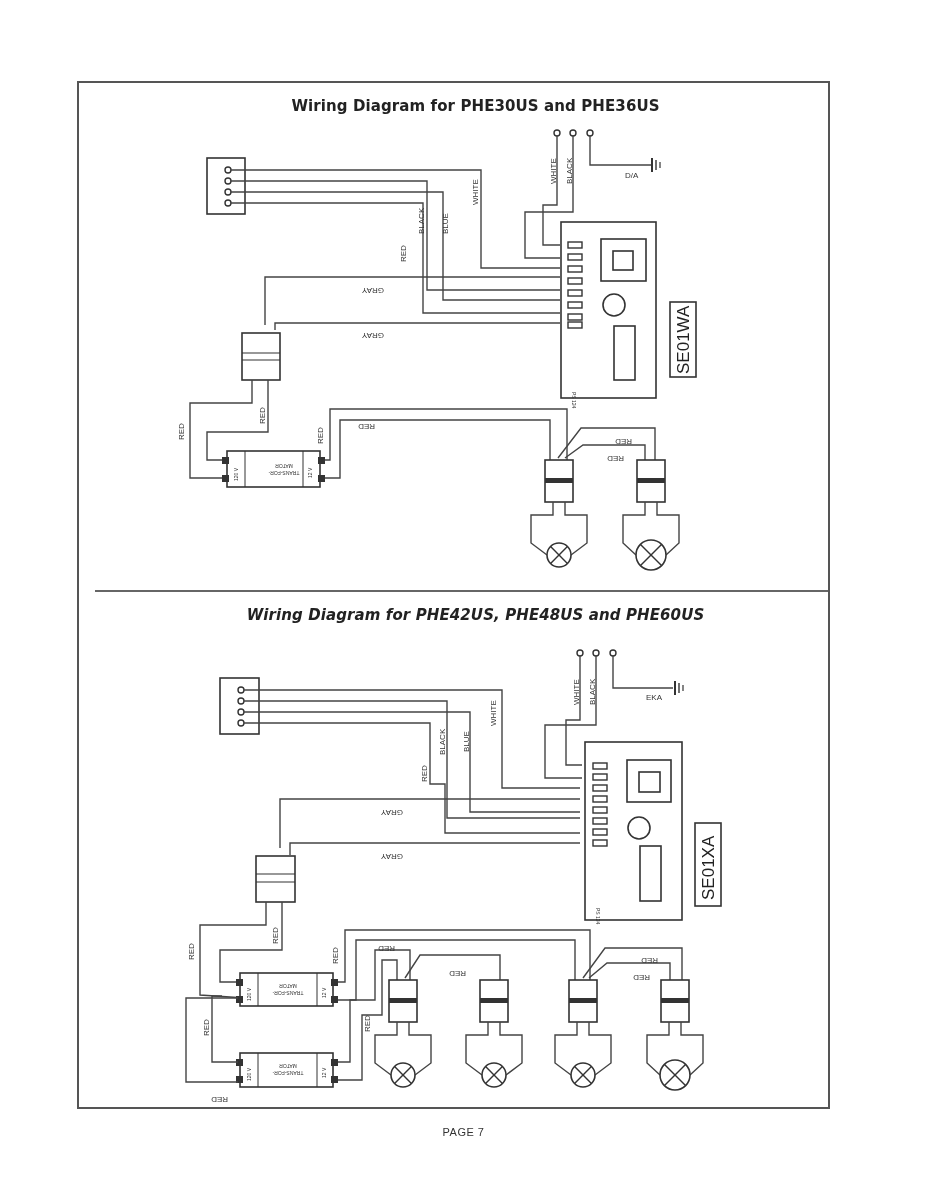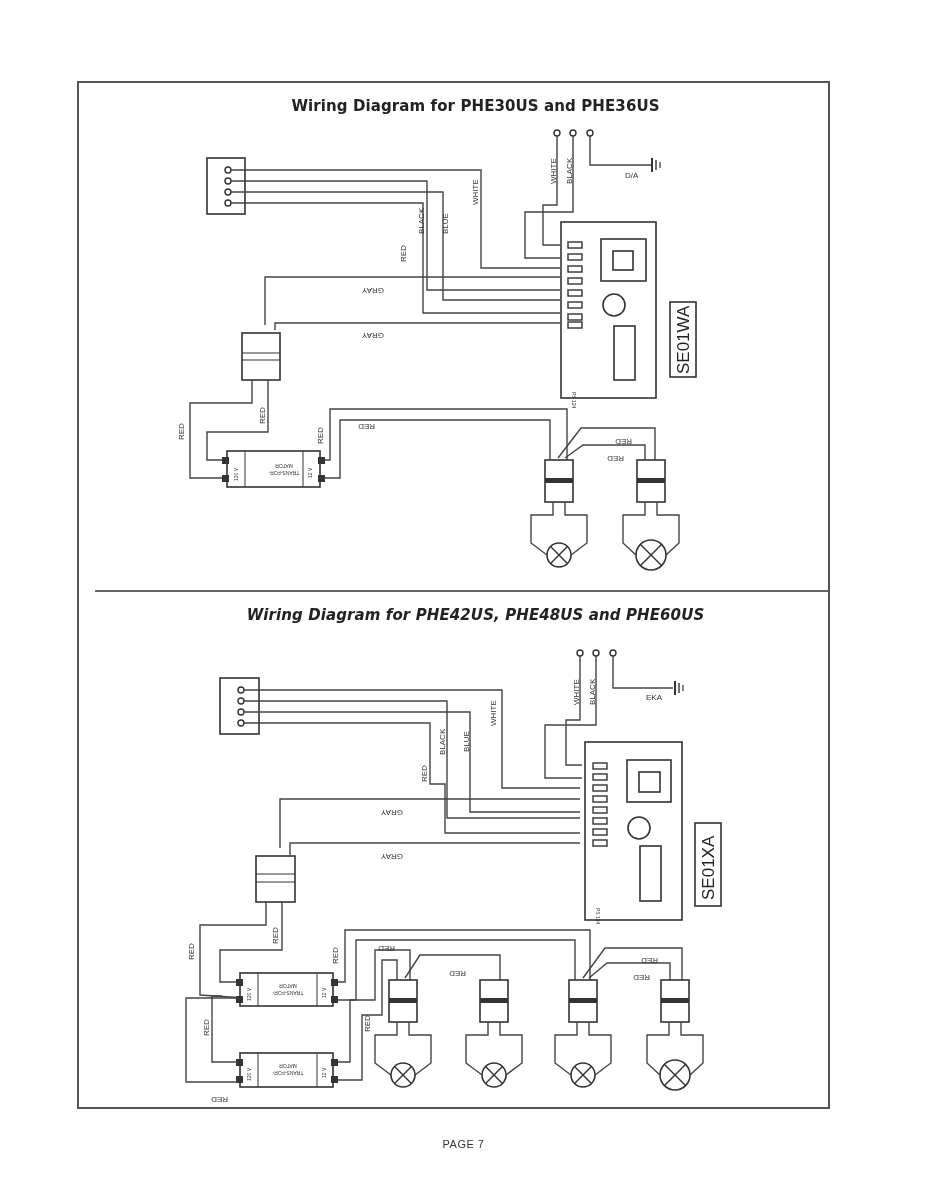--- a/index.html
+++ b/index.html
@@ -8,21 +8,21 @@
     #page-frame { position: absolute; left: 77px; top: 81px; width: 753px; height: 1028px;
                   border: 2px solid #555; box-sizing: border-box; }
     #divider { position: absolute; left: 95px; top: 590px; width: 733px; height: 0;
                border-top: 2px solid #666; }
     .title { position: absolute; left: 12px; width: 927px; text-align: center;
              font-family: "DejaVu Sans", sans-serif; font-weight: bold; font-size: 15px;
              color: #222; letter-spacing: 0.1px; }
     #title-top { top: 97px; }
     #title-bottom { top: 606px; font-style: italic; }
     #page-number { position: absolute; top: 1126px; left: 0; width: 927px; text-align: center;
-                   font-size: 11px; color: #333; letter-spacing: 0.5px; margin-top: 12px; }
+                   font-size: 11px; color: #333; letter-spacing: 0.5px; }
     svg.diagram { position: absolute; left: 0; width: 927px; }
     #diagram-top { top: 0; height: 590px; }
     #diagram-bottom { top: 0; height: 1120px; }
     svg text { font-family: "Liberation Sans", sans-serif; fill: #333; }
     .w { fill: none; stroke: #444; stroke-width: 1.4; }
     .box { fill: #fff; stroke: #333; stroke-width: 1.6; }
     .term { fill: #fff; stroke: #333; stroke-width: 1.4; }
     .band { fill: #333; }
     .lbl { font-size: 8px; }
     .model { font-size: 17px; fill: #222; }

